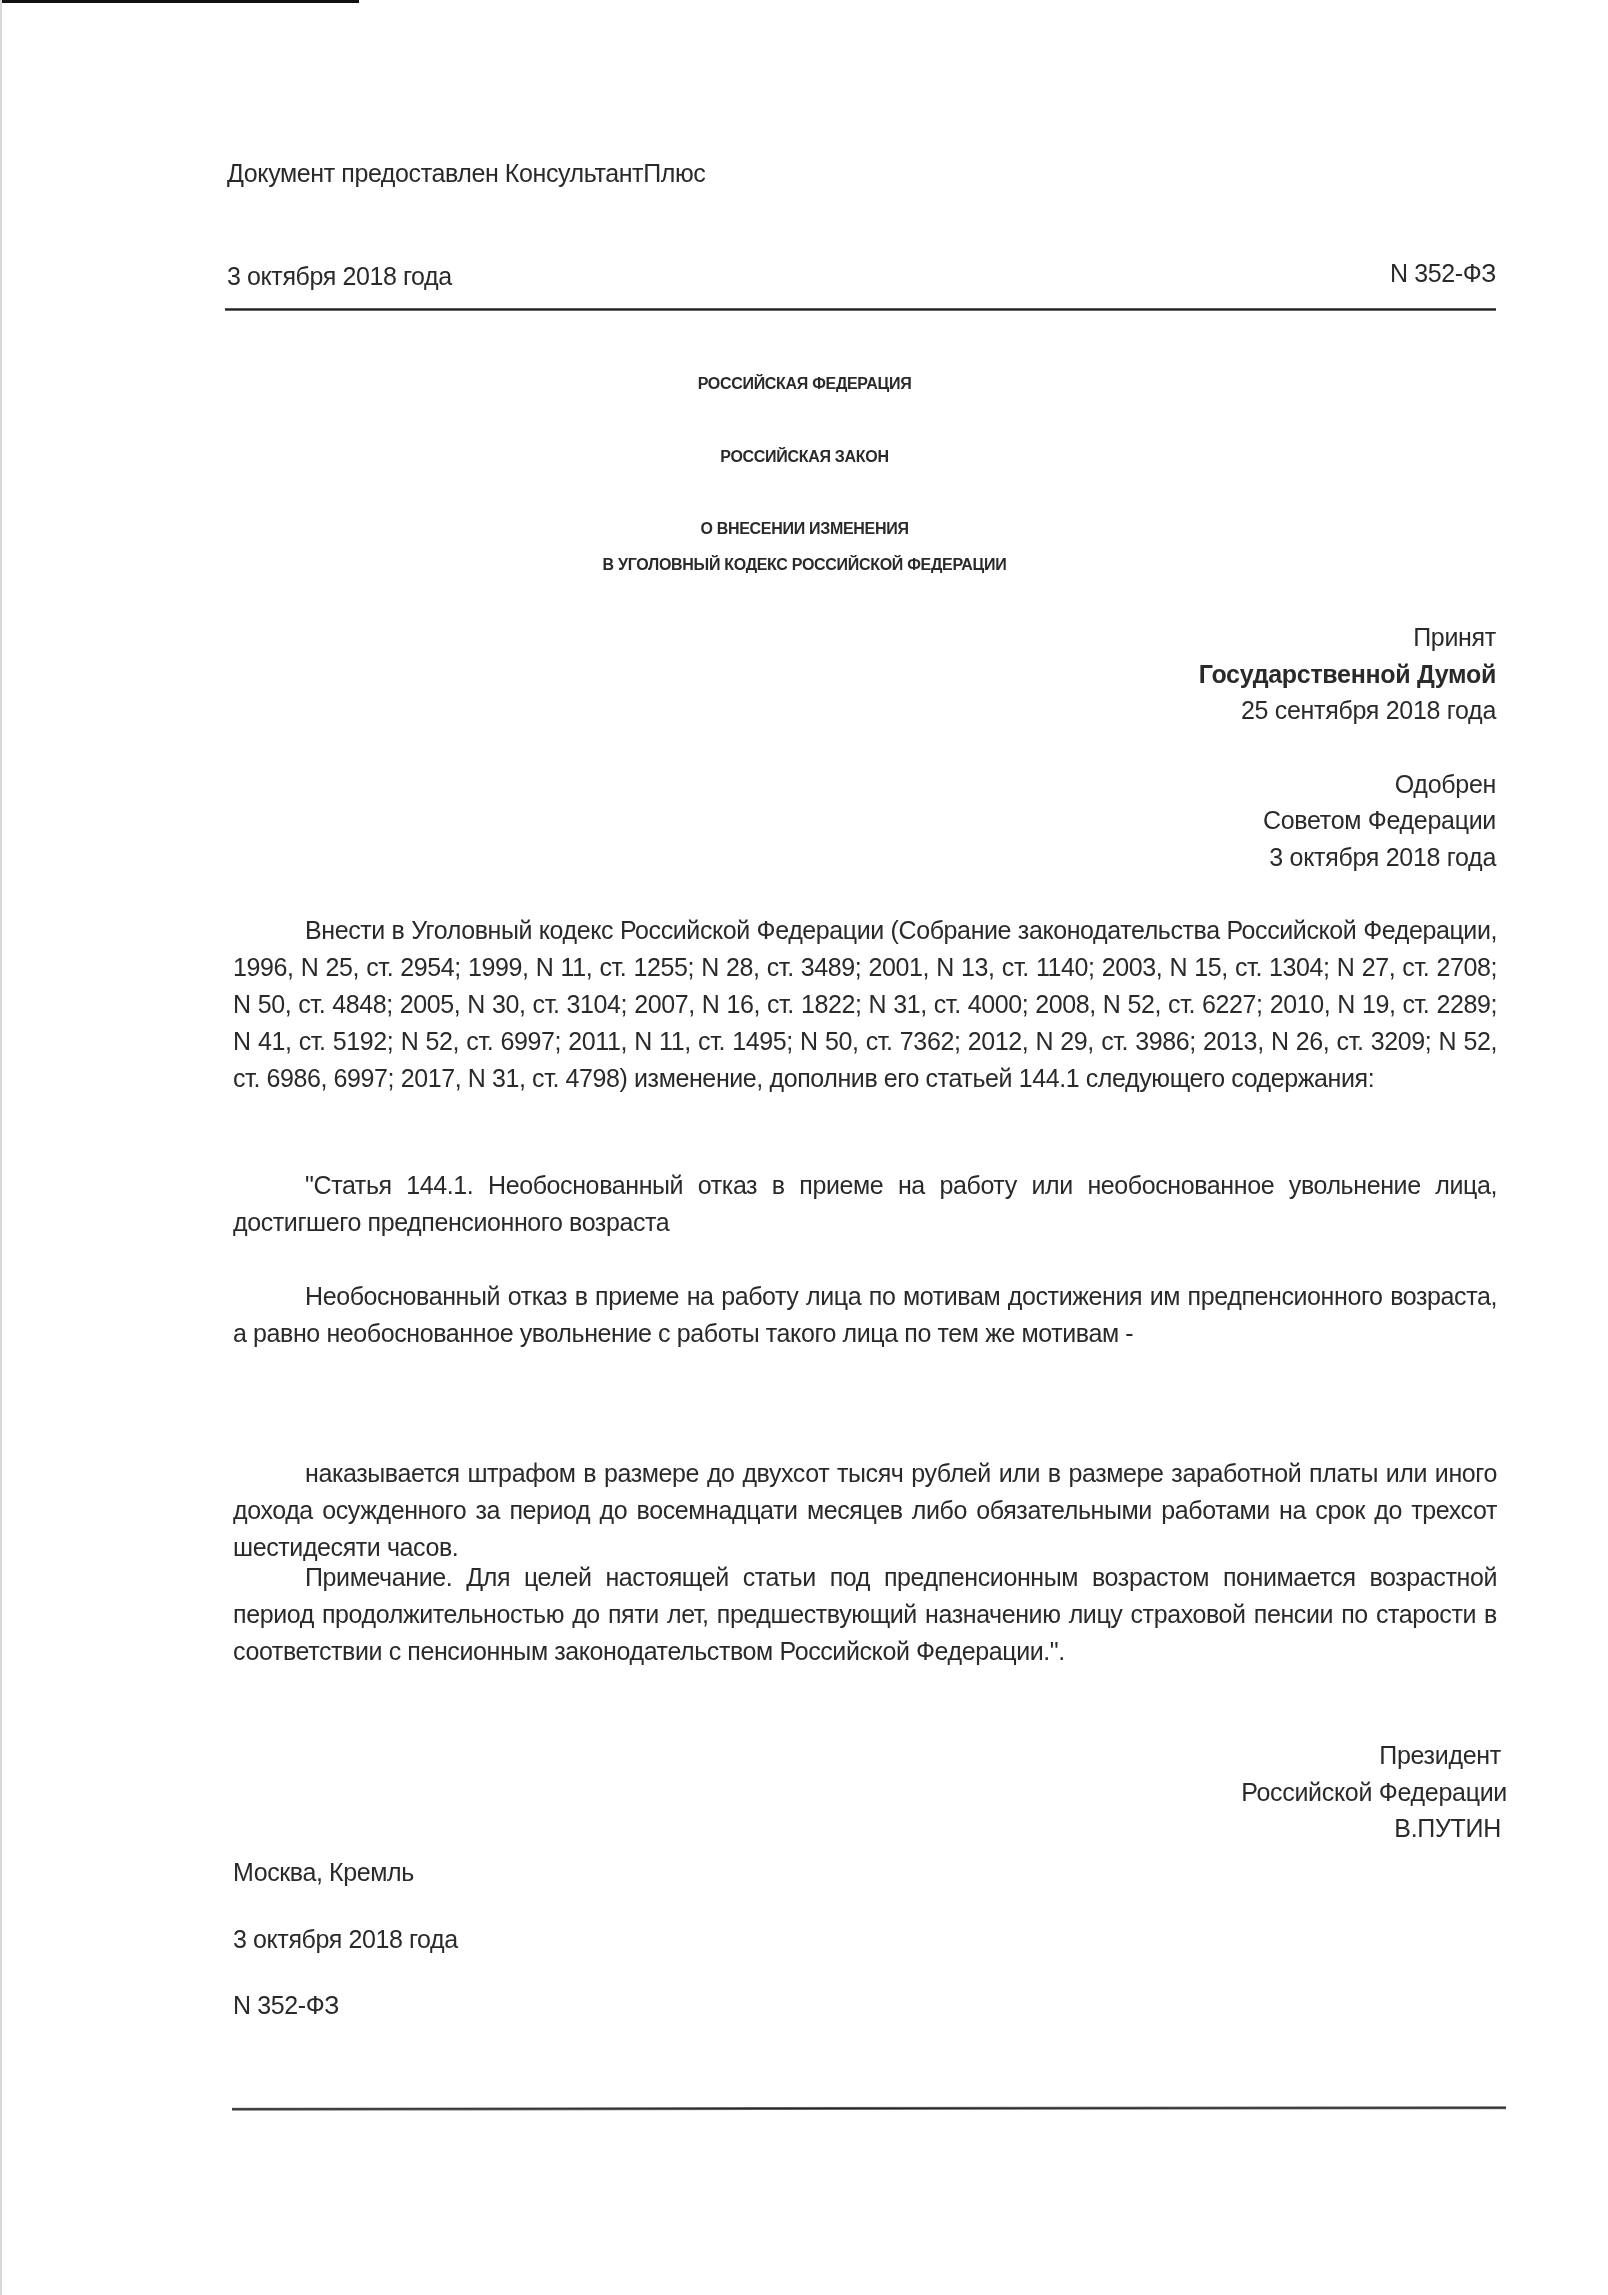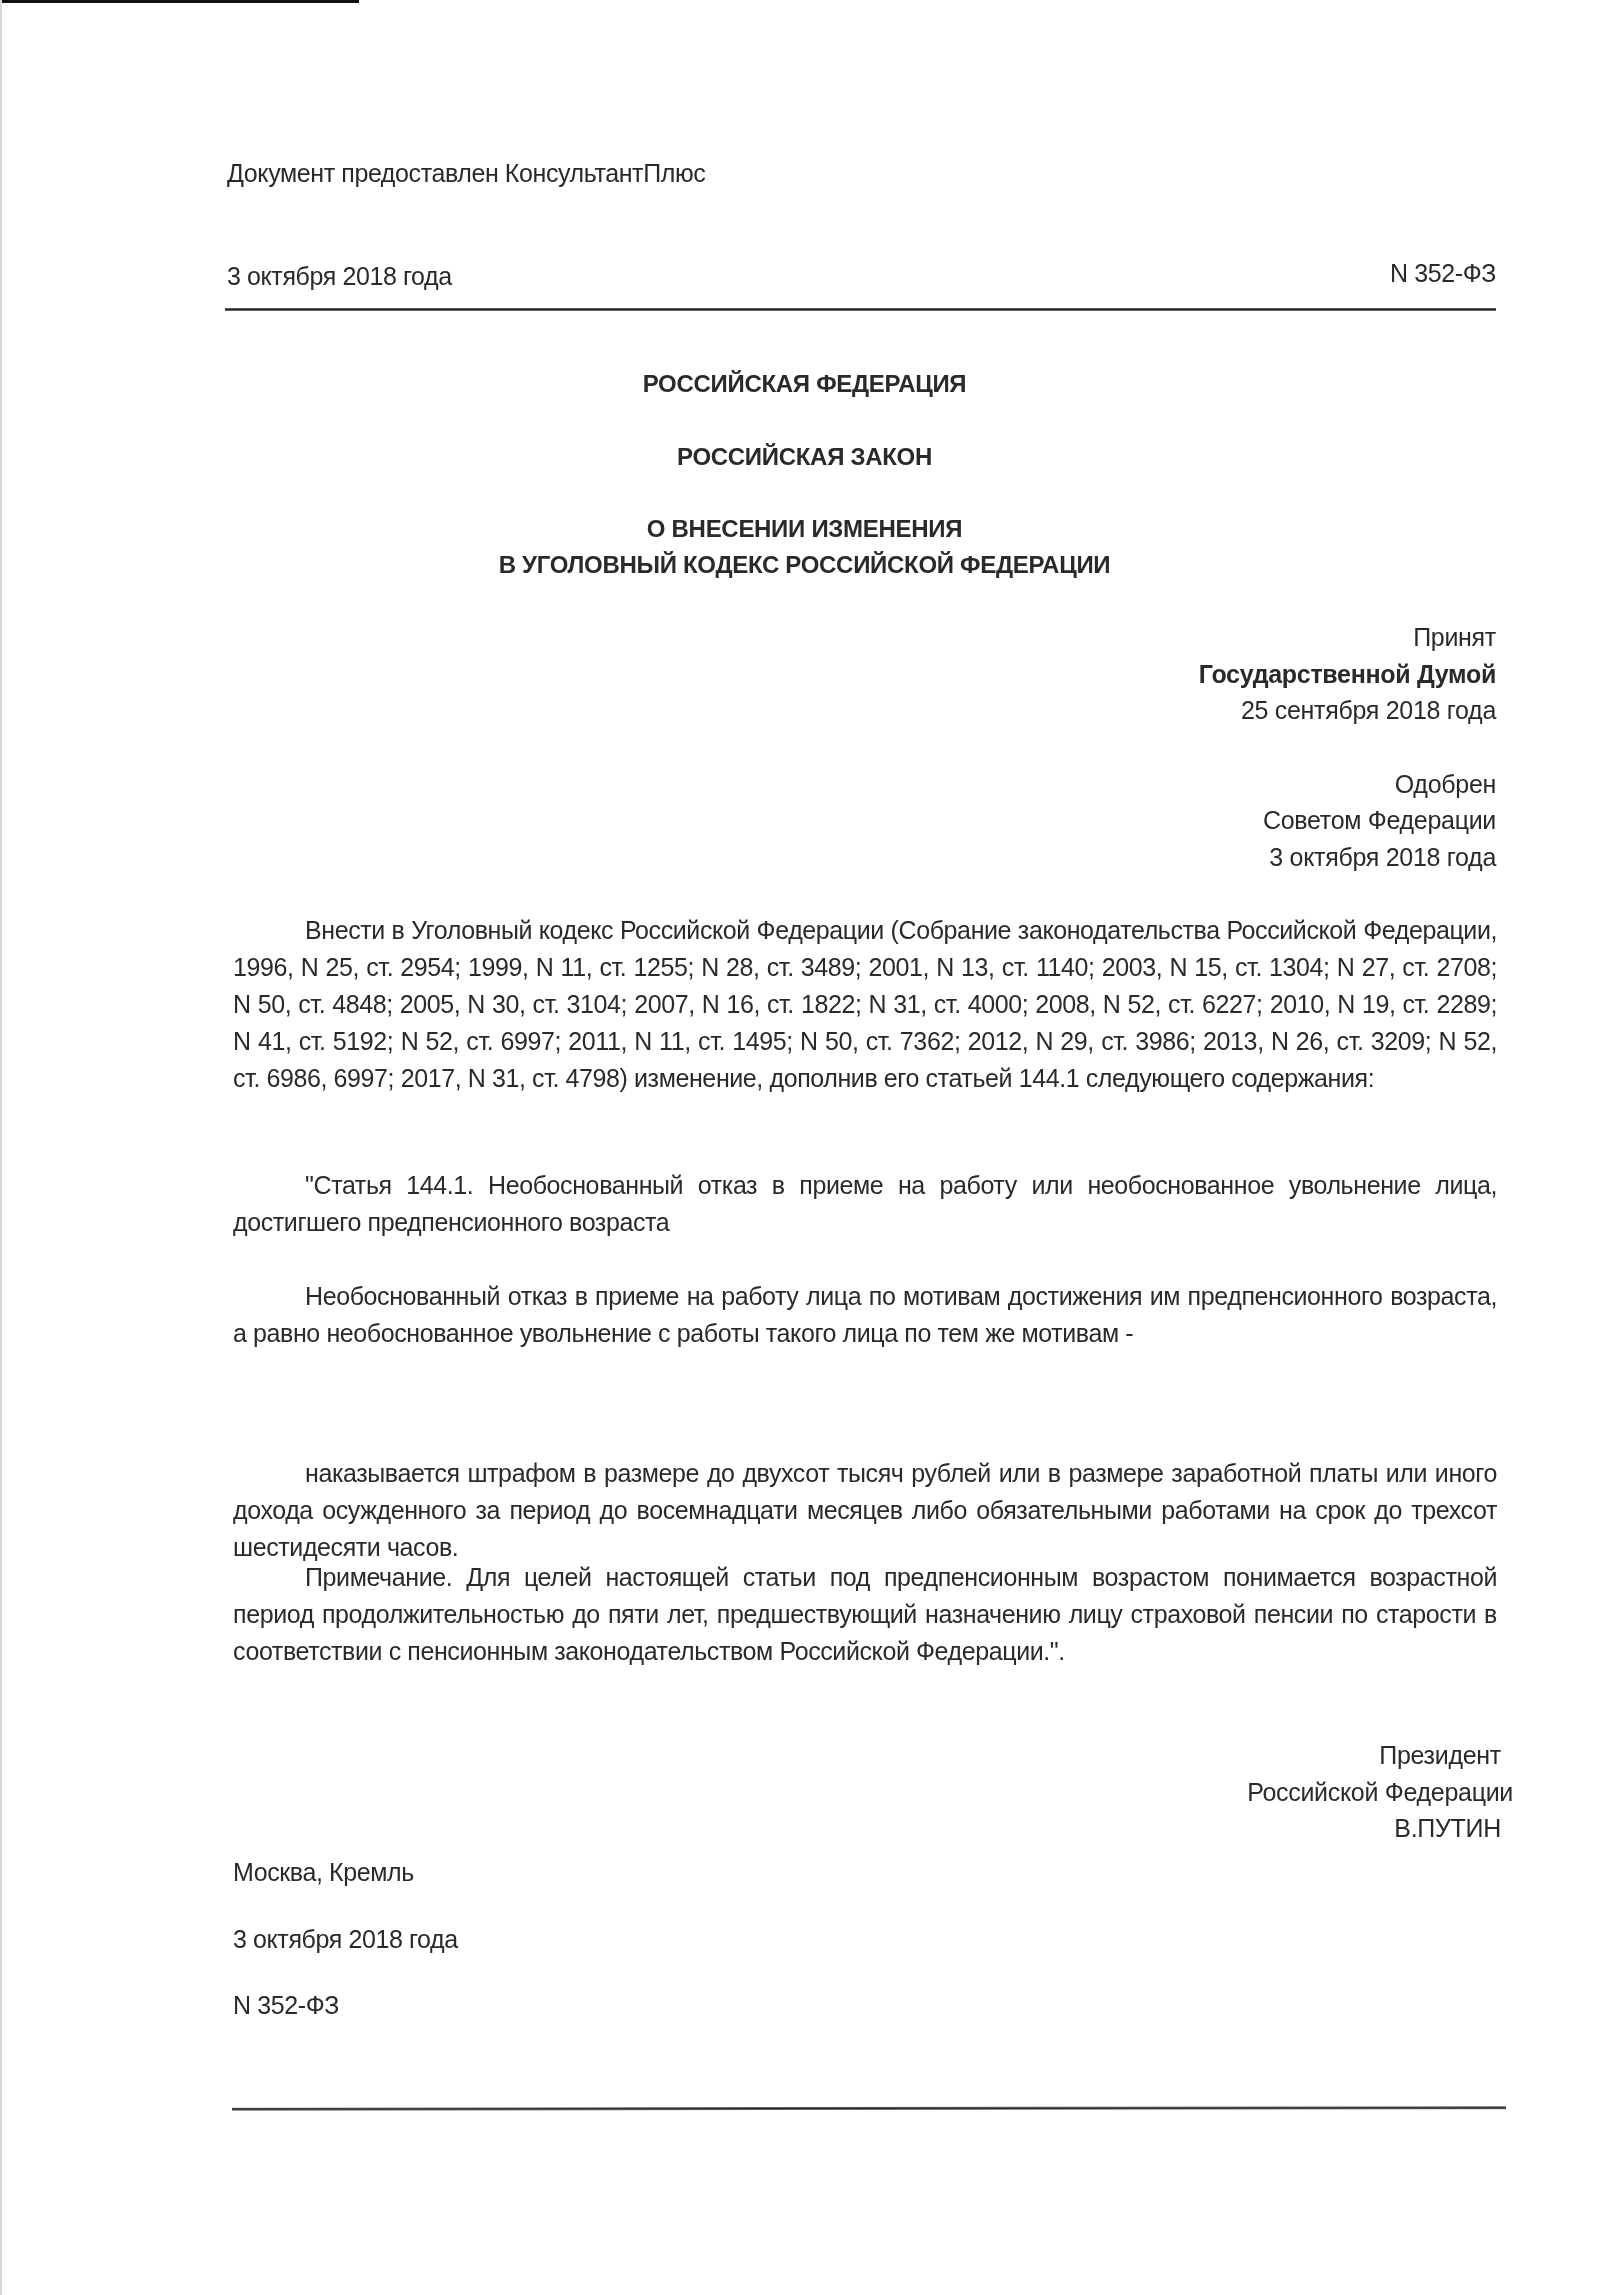--- a/index.html
+++ b/index.html
@@ -4,21 +4,21 @@
 <style>
   html, body { margin:0; padding:0; }
   body {
     width:1609px; height:2295px; background:#ffffff; position:relative; overflow:hidden;
     font-family:"Liberation Sans", sans-serif; color:#2a2a2a;
   }
   .scan-top { position:absolute; top:0; left:0; height:2.6px; background:#111; }
   .scan-left { position:absolute; top:0; left:0; width:2px; height:2295px; background:#d8d8d8; }
   .t { position:absolute; font-size:25px; line-height:37px; white-space:nowrap; letter-spacing:-0.4px; }
   .rule { position:absolute; height:2.6px; background:linear-gradient(#777,#222,#888); }
-  .center { position:absolute; left:0; width:1609px; text-align:center; font-weight:bold; font-size:24px; line-height:37px; letter-spacing:-0.3px; }
+  .center { position:absolute; left:0; width:1609px; text-align:center; font-weight:bold; font-size:16px; line-height:37px; letter-spacing:-0.3px; }
   .right { position:absolute; right:113px; text-align:left; font-size:25px; line-height:37px; letter-spacing:-0.3px; }
   .para { position:absolute; left:233px; width:1264px; font-size:25px; line-height:37px; text-align:justify; text-indent:72px; letter-spacing:-0.4px; }
 </style>
 </head>
 <body>
 
 <div class="scan-top" style="width:359px;"></div>
 <div class="scan-left"></div>
 
 <div>
@@ -41,21 +41,21 @@
   <div class="right" style="top:802px;">Советом Федерации</div>
   <div class="right" style="top:839px;">3 октября 2018 года</div>
 
   <div class="para" style="top:912px;">Внести в Уголовный кодекс Российской Федерации (Собрание законодательства Российской Федерации, 1996, N 25, ст. 2954; 1999, N 11, ст. 1255; N 28, ст. 3489; 2001, N 13, ст. 1140; 2003, N 15, ст. 1304; N 27, ст. 2708; N 50, ст. 4848; 2005, N 30, ст. 3104; 2007, N 16, ст. 1822; N 31, ст. 4000; 2008, N 52, ст. 6227; 2010, N 19, ст. 2289; N 41, ст. 5192; N 52, ст. 6997; 2011, N 11, ст. 1495; N 50, ст. 7362; 2012, N 29, ст. 3986; 2013, N 26, ст. 3209; N 52, ст. 6986, 6997; 2017, N 31, ст. 4798) изменение, дополнив его статьей 144.1 следующего содержания:</div>
   <div class="para" style="top:1167px;">"Статья 144.1. Необоснованный отказ в приеме на работу или необоснованное увольнение лица, достигшего предпенсионного возраста</div>
   <div class="para" style="top:1278px;">Необоснованный отказ в приеме на работу лица по мотивам достижения им предпенсионного возраста, а равно необоснованное увольнение с работы такого лица по тем же мотивам -</div>
   <div class="para" style="top:1418px;margin-top:37px;">наказывается штрафом в размере до двухсот тысяч рублей или в размере заработной платы или иного дохода осужденного за период до восемнадцати месяцев либо обязательными работами на срок до трехсот шестидесяти часов.</div>
   <div class="para" style="top:1559px;">Примечание. Для целей настоящей статьи под предпенсионным возрастом понимается возрастной период продолжительностью до пяти лет, предшествующий назначению лицу страховой пенсии по старости в соответствии с пенсионным законодательством Российской Федерации.".</div>
 
   <div class="right" style="top:1737px; right:108px;">Президент</div>
-  <div class="right" style="top:1774px; right:96px;">Российской Федерации</div>
+  <div class="right" style="top:1774px; right:102px;">Российской Федерации</div>
   <div class="right" style="top:1810px; right:108px;">В.ПУТИН</div>
 
   <div class="t" style="left:233px; top:1854px;">Москва, Кремль</div>
   <div class="t" style="left:233px; top:1921px;">3 октября 2018 года</div>
   <div class="t" style="left:233px; top:1987px;">N 352-ФЗ</div>
 
   <div class="rule" style="left:232px; width:1274px; top:2107px; transform:rotate(-0.06deg);"></div>
 </div>
 
 

